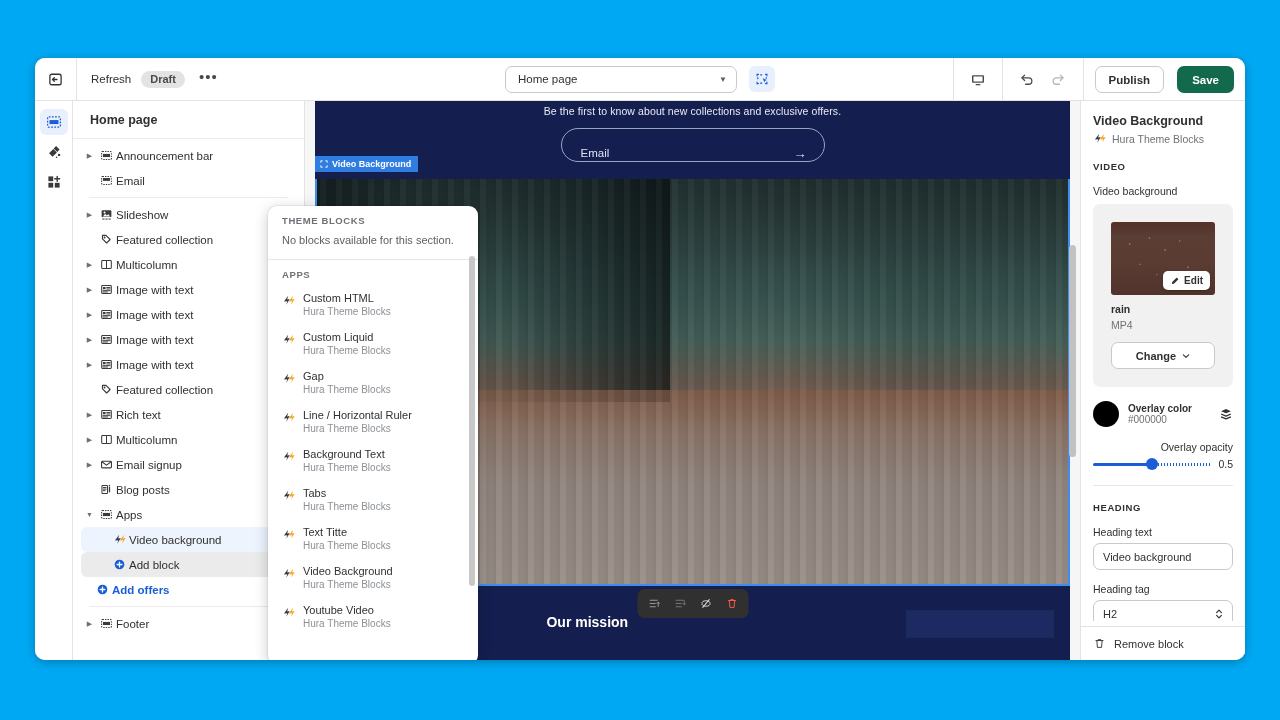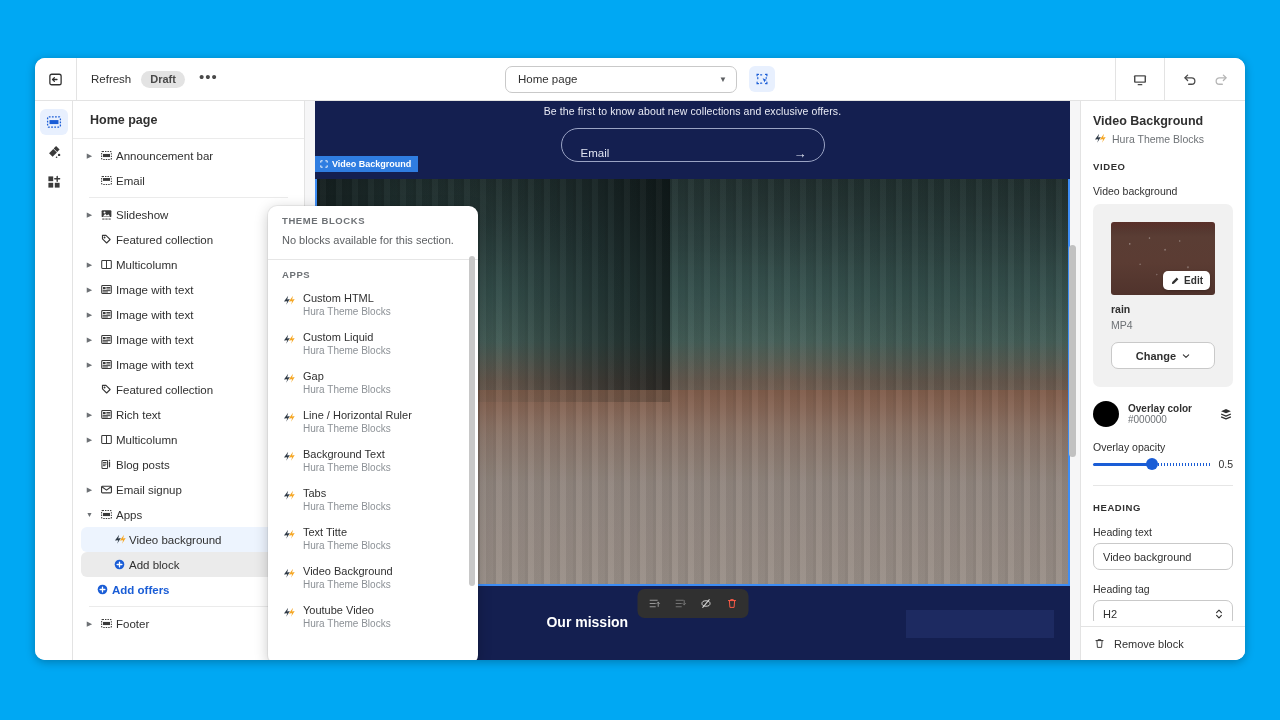--- a/index.html
+++ b/index.html
@@ -384,21 +384,21 @@
     display: flex; align-items: center; gap: 9px; margin-top: 14px;
   }
   .st-swatch {
     width: 26px; height: 26px; border-radius: 50%;
     flex: 0 0 26px;
     cursor: pointer;
   }
   .st-colortxt { flex: 1; }
   .st-colortxt b { display: block; font-size: 10px; font-weight: 700; color: #303030; }
   .st-colortxt i { display: block; font-size: 10px; font-style: normal; color: #6d7175; }
-  .st-sliderlabel { font-size: 10.5px; color: #303030; margin-top: 14px; }
+  .st-sliderlabel { font-size: 10.5px; color: #303030; margin-top: 14px; text-align: right; }
   .st-sliderrow { display: flex; align-items: center; gap: 8px; margin-top: 5px; }
   .st-slider {
     position: relative; flex: 1; height: 12px;
   }
   .st-slider .filled {
     position: absolute; left: 0; top: 5px;
     width: 50%; height: 2.5px; background: #1a5dd6; border-radius: 2px;
   }
   .st-slider .rest {
     position: absolute; left: 50%; right: 0; top: 5px; height: 2.5px;
@@ -487,20 +487,24 @@
             <path d="M5 8h7.5a3.8 3.8 0 010 7.6H9" fill="none" stroke="#4a4a4a" stroke-width="1.5" stroke-linecap="round"></path>
             <path d="M7.8 4.8L4.6 8l3.2 3.2" fill="none" stroke="#4a4a4a" stroke-width="1.5" stroke-linecap="round" stroke-linejoin="round"></path>
           </svg>
         </div>
         <div class="iconbtn">
           <svg width="17" height="17" viewBox="0 0 20 20">
             <path d="M15 8H7.5a3.8 3.8 0 000 7.6H11" fill="none" stroke="#b5b5b5" stroke-width="1.5" stroke-linecap="round"></path>
             <path d="M12.2 4.8L15.4 8l-3.2 3.2" fill="none" stroke="#b5b5b5" stroke-width="1.5" stroke-linecap="round" stroke-linejoin="round"></path>
           </svg>
         </div>
+      </div>
+      <div class="tb-group">
+        <div class="btn-publish">Publish</div>
+        <div class="btn-save">Save</div>
       </div>
     </div>
   </div>
 
   <div class="rail">
     <div class="rail-item active">
       <svg width="16" height="16" viewBox="0 0 20 20">
         <rect x="2" y="3.5" width="16" height="13" rx="1.5" fill="none" stroke="#1a5dd6" stroke-width="1.6" stroke-dasharray="2.2 1.7"></rect>
         <rect x="4.4" y="7.6" width="11.2" height="5" fill="#1a5dd6"></rect>
       </svg>
@@ -648,40 +652,40 @@
             <div class="sb-arrow">▶</div>
             <div class="sb-ico">
               <svg width="13" height="13" viewBox="0 0 20 20">
                 <rect x="2.6" y="4" width="14.8" height="12" rx="1.3" fill="none" stroke="#3a3a3a" stroke-width="1.6"></rect>
                 <path d="M10 4v12" stroke="#3a3a3a" stroke-width="1.6"></path>
               </svg>
             </div>
             <div class="sb-label">Multicolumn</div>
           </div>
           <div class="sb-row">
+            <div class="sb-arrow">▶</div>
+            <div class="sb-ico">
+              <svg width="13" height="13" viewBox="0 0 20 20">
+                <rect x="2.4" y="5" width="15.2" height="10.2" rx="1.4" fill="none" stroke="#3a3a3a" stroke-width="1.7"></rect>
+                <path d="M2.9 5.8L10 11l7.1-5.2" fill="none" stroke="#3a3a3a" stroke-width="1.7" stroke-linejoin="round"></path>
+              </svg>
+            </div>
+            <div class="sb-label">Email signup</div>
+          </div>
+          <div class="sb-row">
             <div class="sb-arrow empty">▶</div>
             <div class="sb-ico">
               <svg width="13" height="13" viewBox="0 0 20 20">
                 <rect x="3" y="3.8" width="8.6" height="12.4" rx="1.2" fill="none" stroke="#3a3a3a" stroke-width="1.6"></rect>
                 <path d="M5.2 7h4.2M5.2 9.4h4.2M5.2 11.8h2.6" stroke="#3a3a3a" stroke-width="1.5" stroke-linecap="round"></path>
                 <path d="M14.6 6.2v7.4" stroke="#3a3a3a" stroke-width="1.9" stroke-linecap="round"></path>
                 <circle cx="14.6" cy="3.9" r="1.1" fill="#3a3a3a"></circle>
               </svg>
             </div>
             <div class="sb-label">Blog posts</div>
-          </div>
-          <div class="sb-row">
-            <div class="sb-arrow">▶</div>
-            <div class="sb-ico">
-              <svg width="13" height="13" viewBox="0 0 20 20">
-                <rect x="2.4" y="5" width="15.2" height="10.2" rx="1.4" fill="none" stroke="#3a3a3a" stroke-width="1.7"></rect>
-                <path d="M2.9 5.8L10 11l7.1-5.2" fill="none" stroke="#3a3a3a" stroke-width="1.7" stroke-linejoin="round"></path>
-              </svg>
-            </div>
-            <div class="sb-label">Email signup</div>
           </div>
           <div class="sb-row">
             <div class="sb-arrow">▼</div>
             <div class="sb-ico">
               <svg width="13" height="13" viewBox="0 0 20 20">
                 <rect x="2.5" y="4" width="15" height="12" rx="1.4" fill="none" stroke="#3a3a3a" stroke-width="1.6" stroke-dasharray="2.2 1.6"></rect>
                 <rect x="4.6" y="7.6" width="10.8" height="4.8" fill="#3a3a3a"></rect>
               </svg>
             </div>
             <div class="sb-label">Apps</div>

